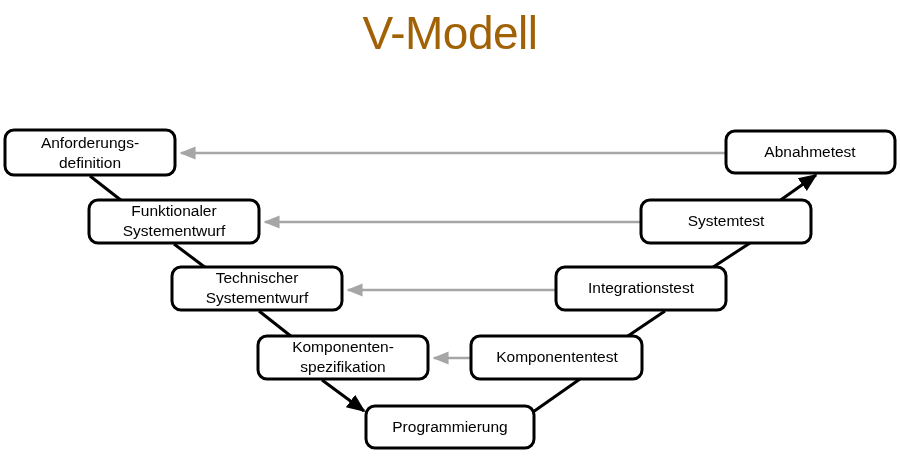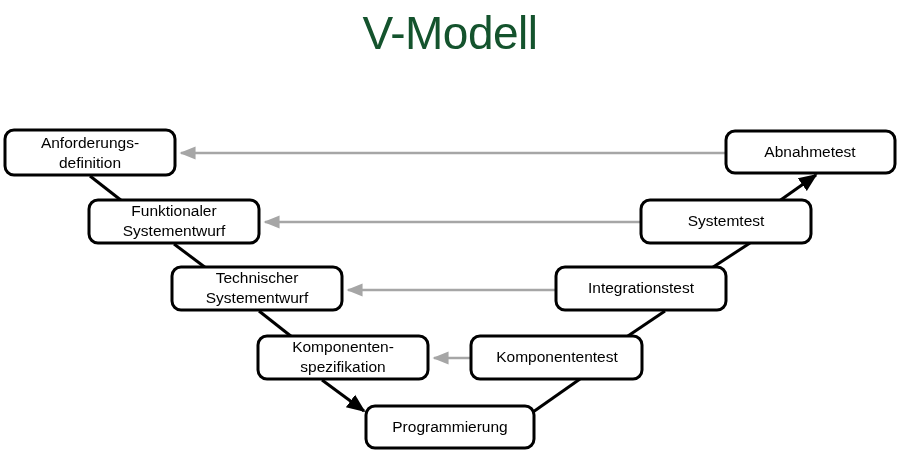--- a/index.html
+++ b/index.html
@@ -21,21 +21,21 @@
   }
   #diagram-title {
     position: absolute;
     left: 0;
     top: 8px;
     width: 900px;
     text-align: center;
     font-family: "Liberation Sans", "DejaVu Sans", sans-serif;
     font-size: 46px;
     font-weight: 400;
-    color: #14532d;
+    color: #a16207;
     letter-spacing: -0.5px;
     line-height: 1.1;
     white-space: pre;
   }
   svg#vmodel-svg {
     position: absolute;
     left: 0;
     top: 0;
     width: 900px;
     height: 460px;

